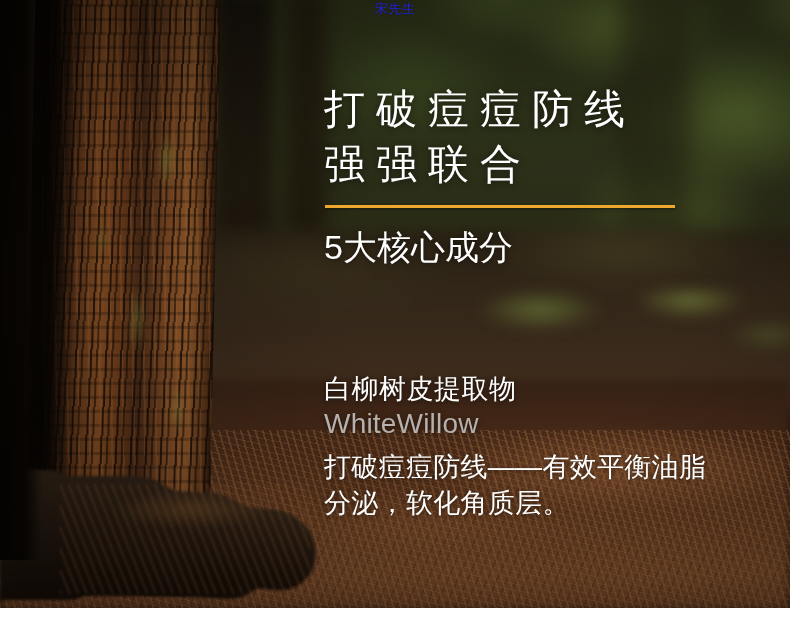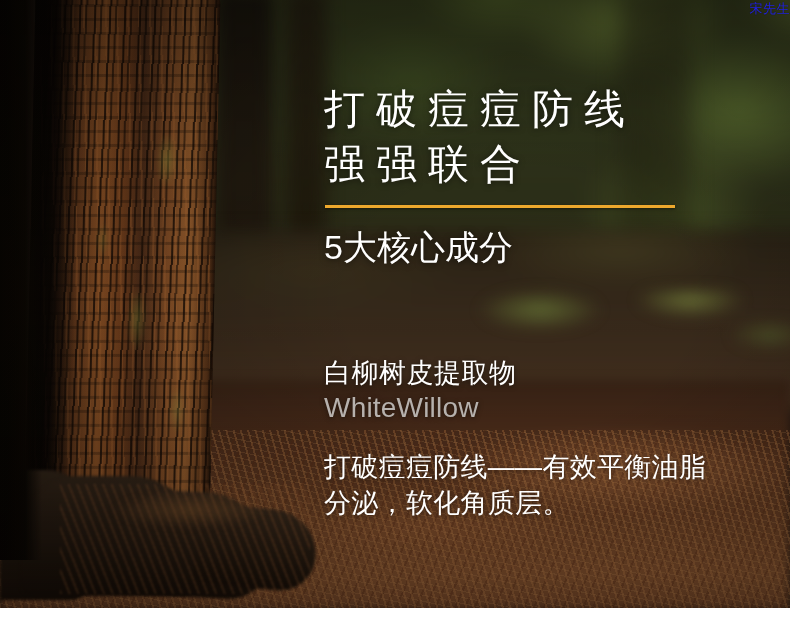--- a/index.html
+++ b/index.html
@@ -167,21 +167,21 @@
   }
 
   
   .bottom-strip {
     position:absolute; left:0; top:608px; width:790px; height:11px; background:#ffffff;
   }
 
   
   .watermark {
     position:absolute; left:0; top:2px; width:790px;
-    text-align:right; line-height:1.0;
+    text-align:center; line-height:1.0;
     color:#2222dd;
     text-shadow:0 0 1px rgba(0,0,0,.35);
     user-select:none;
   }
   .watermark .wm-name { font-size:13px; letter-spacing:.5px; }
   .watermark .wm-phone { font-size:17px; letter-spacing:0px; margin-top:1px; }
 
   
   .content { position:absolute; left:324px; top:0; width:430px; }
 
@@ -209,21 +209,21 @@
     color:#ffffff;
     font-size:34px;
     line-height:42px;
     font-weight:400;
     letter-spacing:0px;
     text-shadow:0 1px 6px rgba(0,0,0,.55);
     white-space:nowrap;
     text-align:center;
   }
 
-  .ingredient { position:absolute; left:0; top:356px; }
+  .ingredient { position:absolute; left:0; top:372px; }
   .ingredient .ing-cn {
     color:#ffffff;
     font-size:27px;
     line-height:34px;
     letter-spacing:.5px;
     text-shadow:0 1px 5px rgba(0,0,0,.55);
     white-space:nowrap;
   }
   .ingredient .ing-en {
     color:#b6b1ad;

